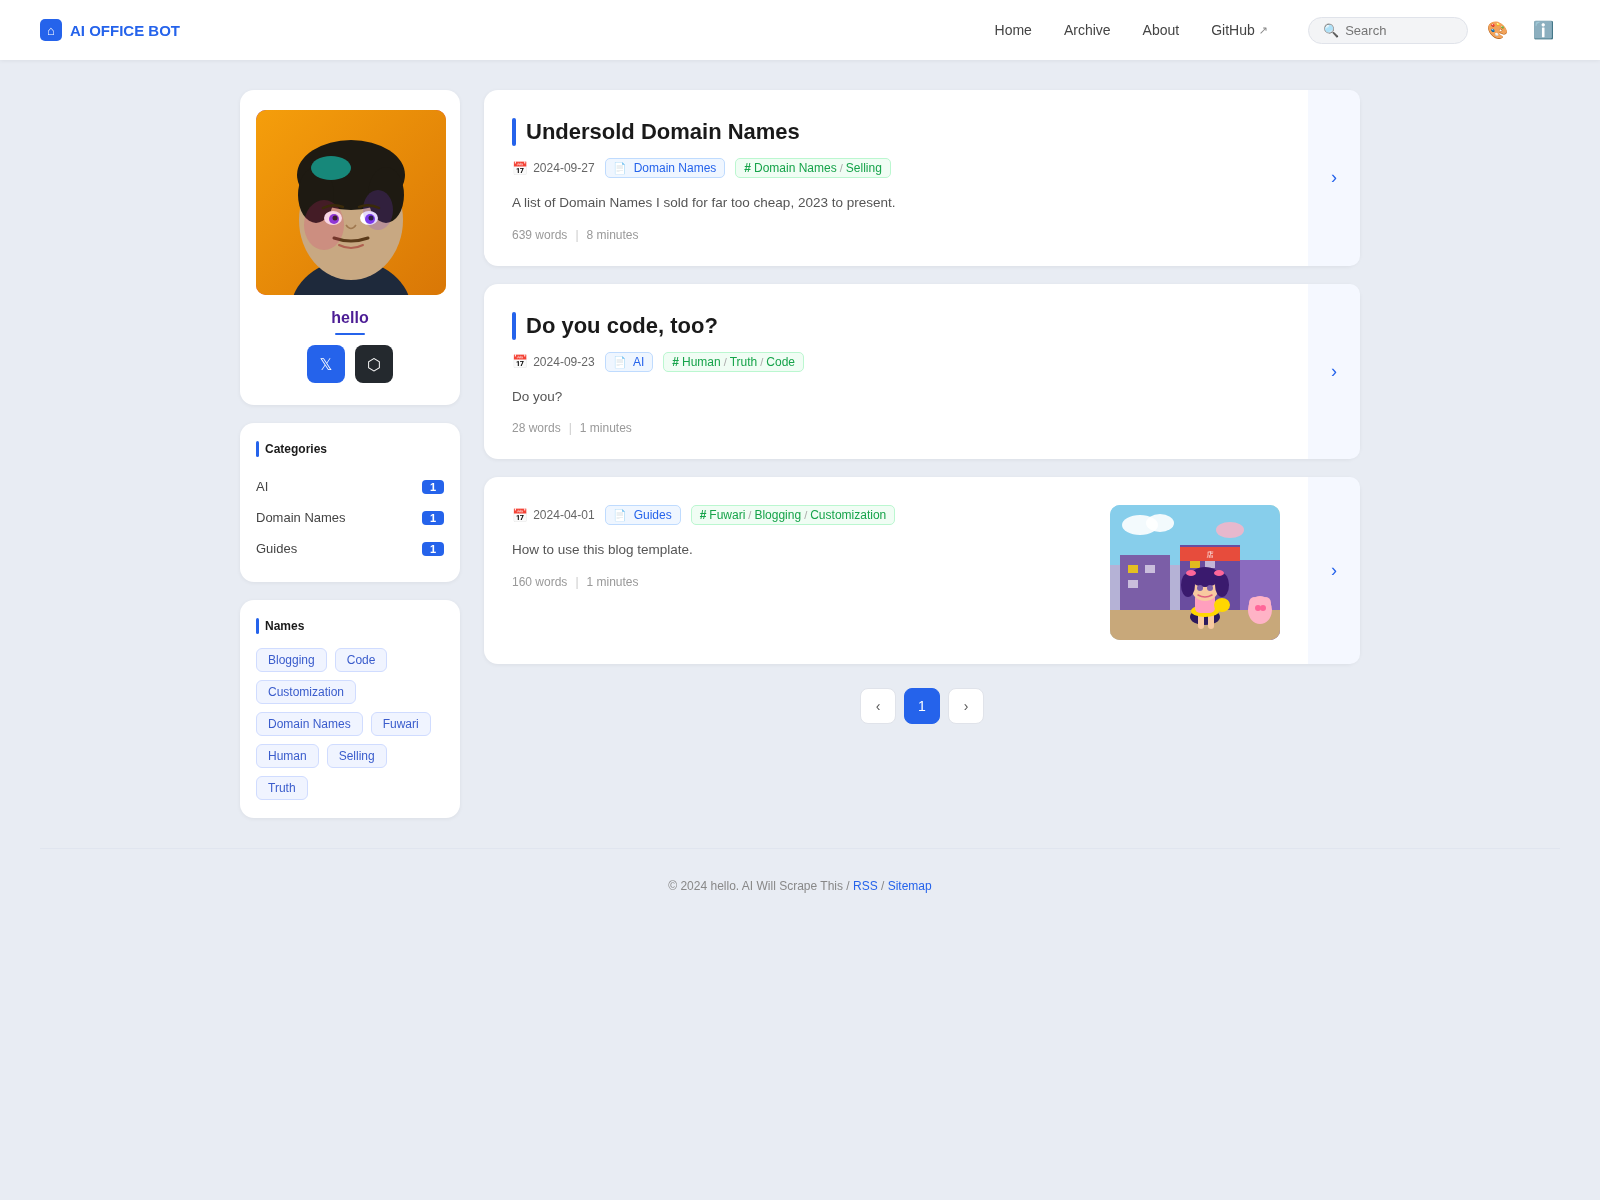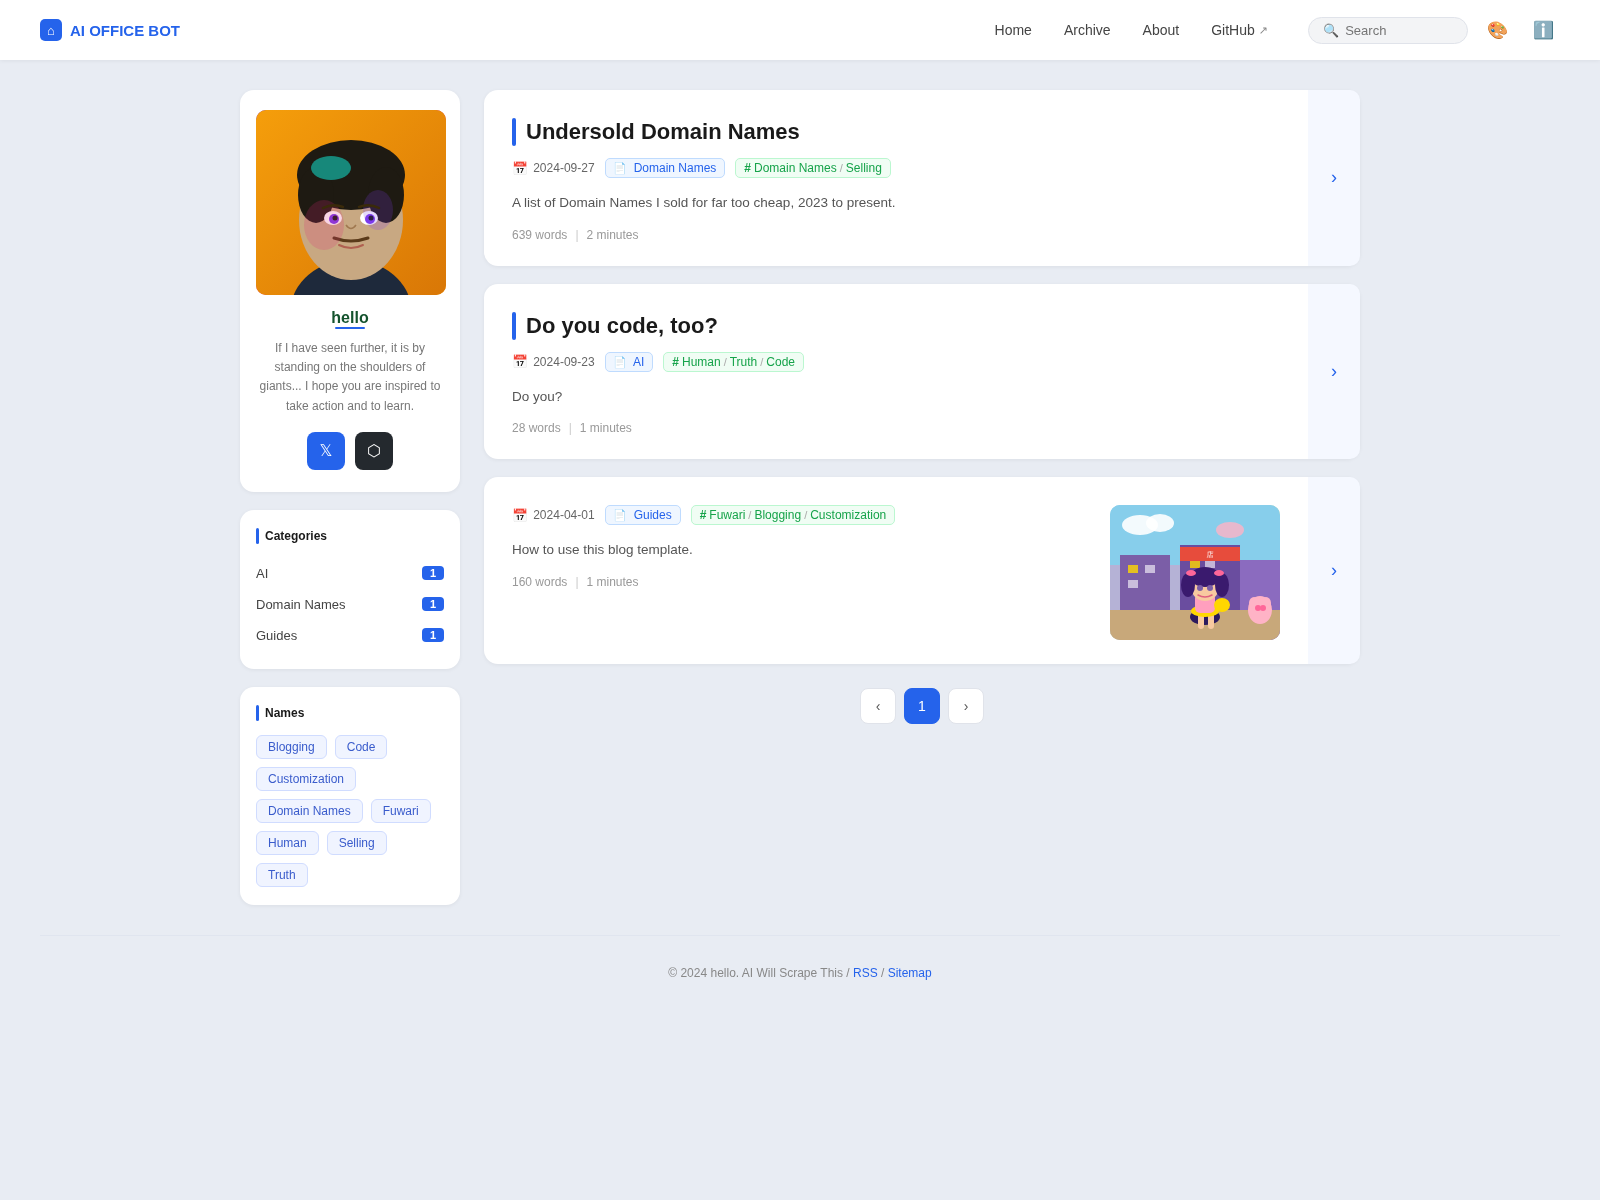--- a/index.html
+++ b/index.html
@@ -123,21 +123,22 @@
       background: linear-gradient(135deg, #7c3aed 0%, #db2777 40%, #f59e0b 100%);
       display: flex;
       align-items: center;
       justify-content: center;
     }
     
     .profile-avatar svg { width: 100%; height: 100%; }
     .profile-name {
       font-weight: 700;
       font-size: 16px;
-      color: #14532d;
+      color: #4c1d95;
+      margin-bottom: 6px;
     }
     .profile-underline {
       width: 30px;
       height: 2px;
       background: #2563eb;
       margin: 0 auto 10px;
       border-radius: 2px;
     }
     .profile-bio {
       font-size: 12px;
@@ -448,21 +449,20 @@
 
           <ellipse cx="68" cy="115" rx="20" ry="25" fill="#db2777" opacity="0.2"></ellipse>
           <ellipse cx="122" cy="100" rx="15" ry="20" fill="#7c3aed" opacity="0.2"></ellipse>
 
           <path d="M67 98 Q77 93 87 97" stroke="#3a2a0a" stroke-width="2.5" fill="none" stroke-linecap="round"></path>
           <path d="M103 97 Q113 93 123 98" stroke="#3a2a0a" stroke-width="2.5" fill="none" stroke-linecap="round"></path>
         </svg>
       </div>
       <div class="profile-name">hello</div>
       <div class="profile-underline"></div>
-      <div class="profile-bio">If I have seen further, it is by standing on the shoulders of giants... I hope you are inspired to take action and to learn.</div>
       <div class="profile-social">
         <a class="social-btn" href="#" title="Twitter">
           <span>𝕏</span>
         </a>
         <a class="social-btn" href="#" title="GitHub" style="background:#24292e;">
           <span>⬡</span>
         </a>
       </div>
     </div>
 
@@ -519,21 +519,21 @@
             <span class="hash">#</span>
             <span>Domain Names</span>
             <span class="meta-sep">/</span>
             <span>Selling</span>
           </span>
         </div>
         <div class="post-excerpt">A list of Domain Names I sold for far too cheap, 2023 to present.</div>
         <div class="post-stats">
           <span>639 words</span>
           <span class="post-stats-sep">|</span>
-          <span>2 minutes</span>
+          <span>8 minutes</span>
         </div>
       </div>
       <div class="post-arrow">›</div>
     </article>
 
     <article class="post-card">
       <div class="post-card-body">
         <div class="post-title">
           <span class="post-title-bar"></span>
           <span>Do you code, too?</span>

